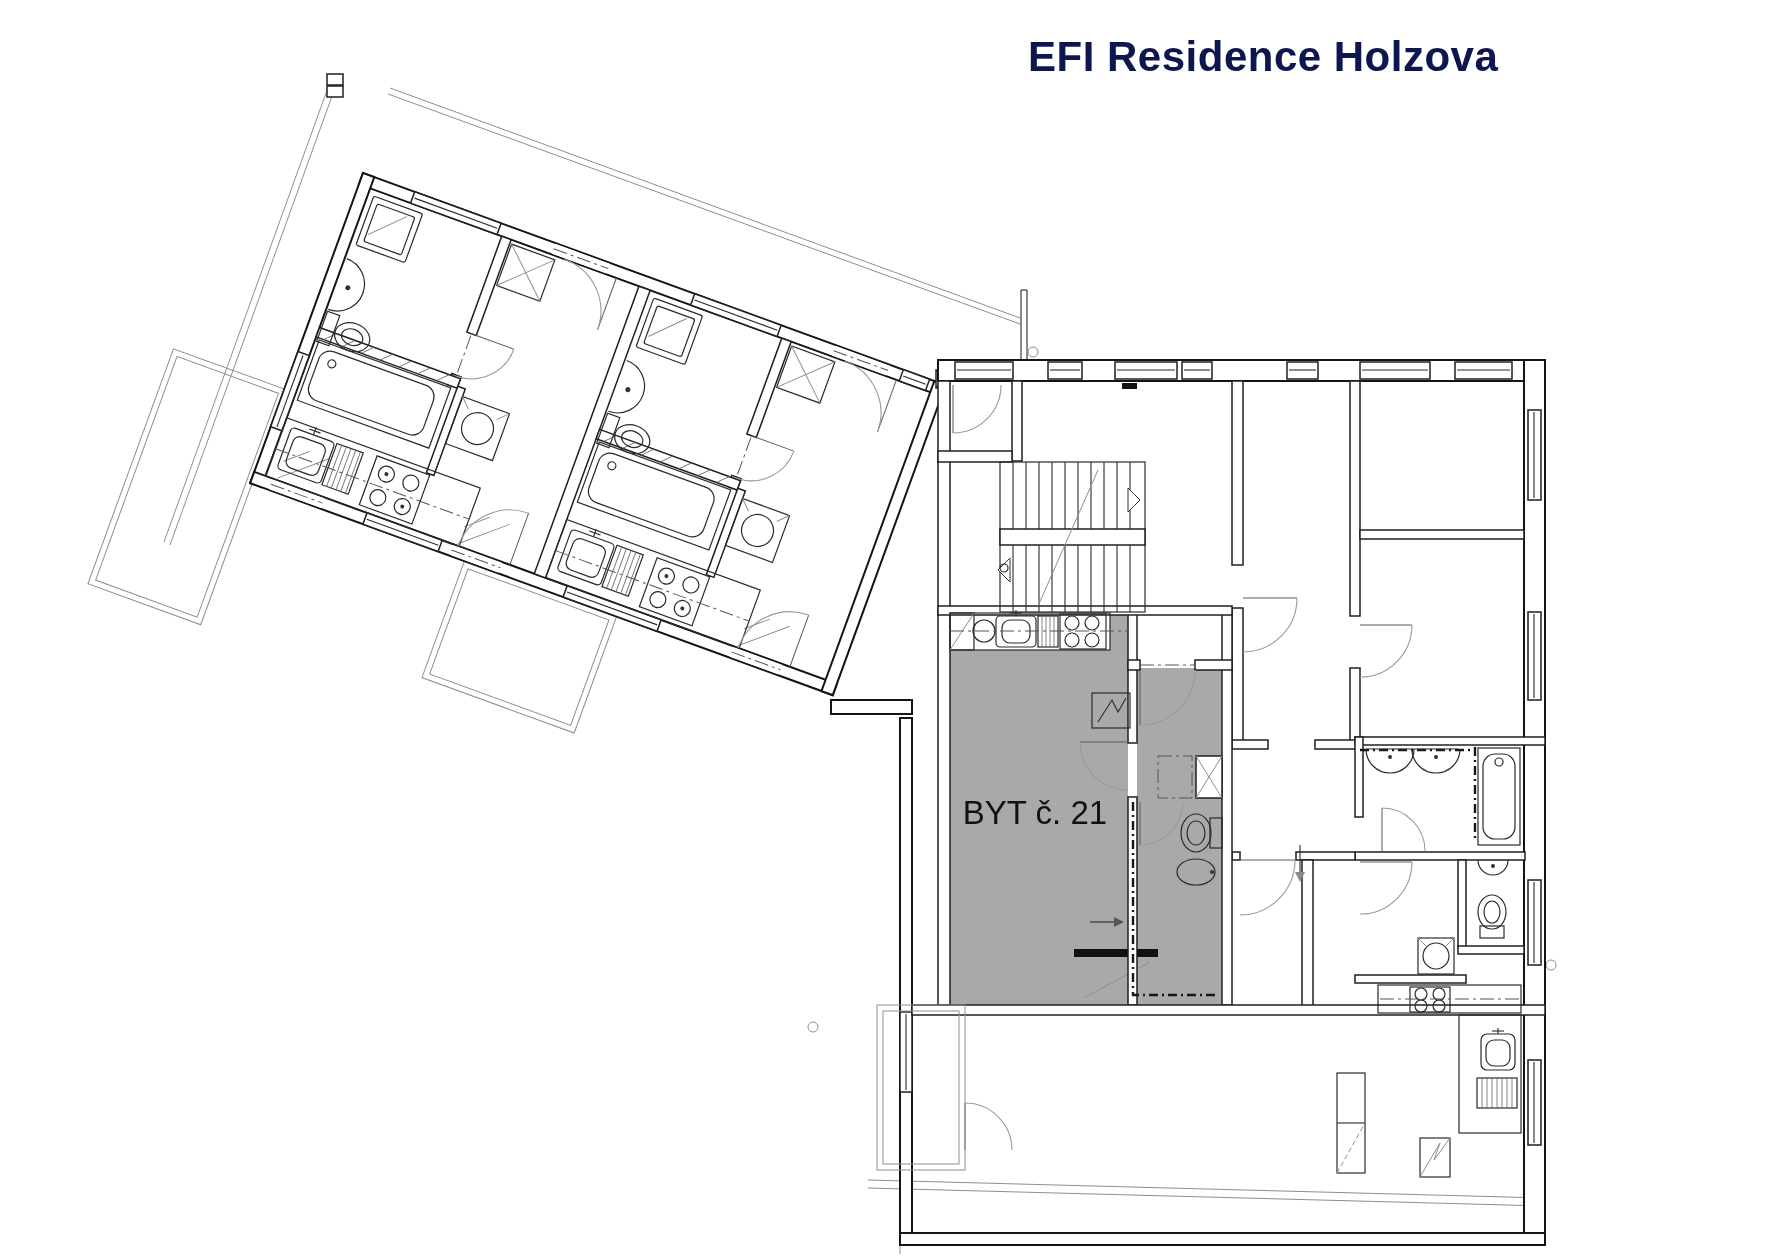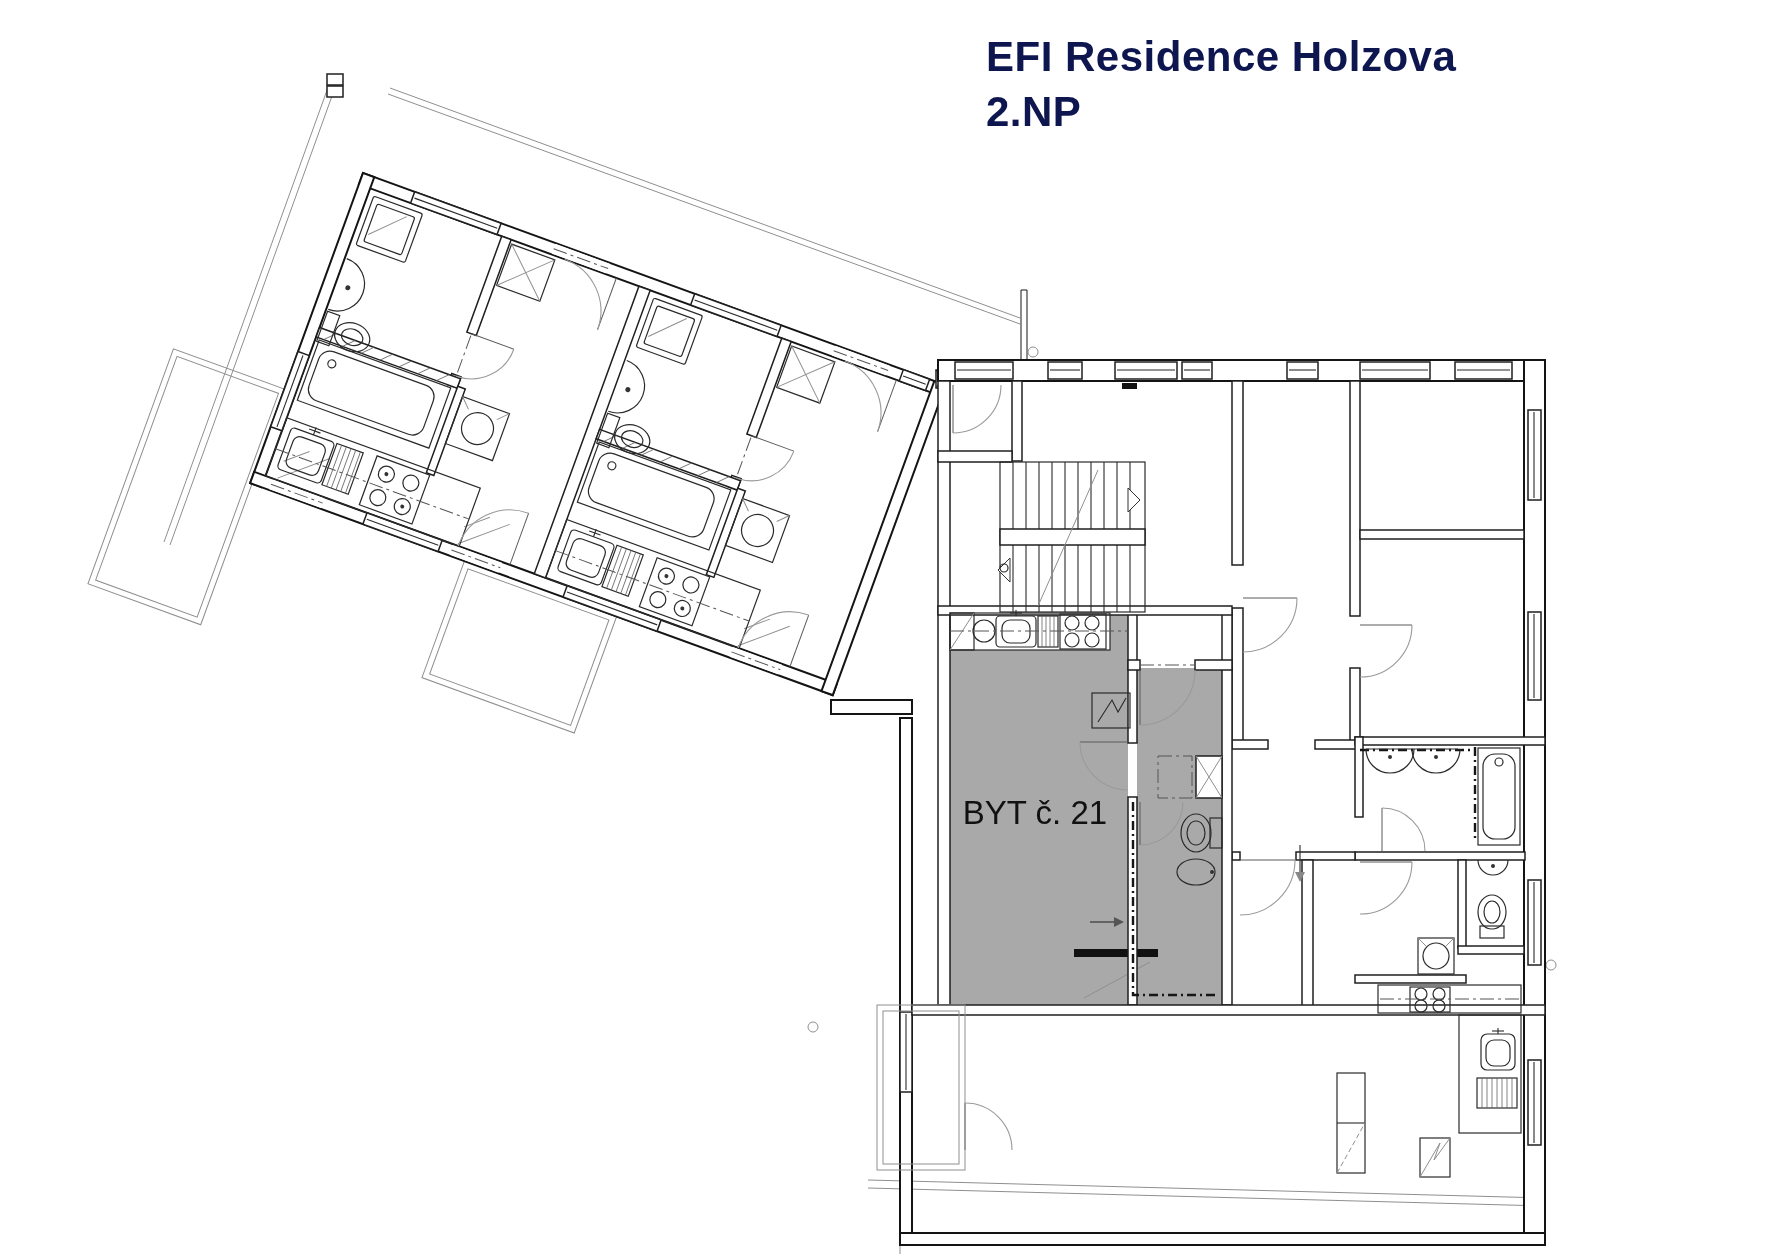--- a/index.html
+++ b/index.html
@@ -1,18 +1,18 @@
 <!DOCTYPE html>
 <html><head>
 <meta charset="utf-8">
 <style>
   html,body{margin:0;padding:0;background:#fff;}
   #page{position:relative;width:1791px;height:1256px;background:#fff;overflow:hidden;
         font-family:"Liberation Sans",sans-serif;}
-  #plan-title{position:absolute;left:986px;top:30px;font-weight:bold;font-size:42px;
+  #plan-title{position:absolute;left:1028px;top:30px;font-weight:bold;font-size:42px;
         line-height:1.3;color:#0e1650;letter-spacing:0.5px;white-space:nowrap;}
   svg{position:absolute;left:0;top:0;}
   svg text{font-family:"Liberation Sans",sans-serif;}
   .w   {fill:#fff;stroke:#1f1f1f;stroke-width:1.5;}
   .wt  {fill:#fff;stroke:#141414;stroke-width:2;}
   .ln  {stroke:#2a2a2a;stroke-width:1.1;fill:none;}
   .thin{stroke:#8f8f8f;stroke-width:1;fill:none;}
   .arc {stroke:#9a9a9a;stroke-width:1.1;fill:none;}
   .leaf{stroke:#5a5a5a;stroke-width:1;fill:none;}
   .dd  {stroke:#555;stroke-width:1;fill:none;stroke-dasharray:14 4 3 4;}
@@ -21,21 +21,20 @@
   .blk {fill:#111;stroke:none;}
   .ht  {stroke:#666;stroke-width:.8;fill:none;}
 </style>
 </head>
 <body>
 
 <div id="page">
 
   <div id="plan-title">
     <div>EFI Residence Holzova</div>
-    <div>2.NP</div>
   </div>
 
   <svg width="1791" height="1256" viewBox="0 0 1791 1256">
 
     <defs>
 
       <g id="wing-unit">
 
         <rect class="w" x="140" y="0" width="10" height="102"></rect>
         <rect class="w" x="140" y="146" width="10" height="12"></rect>

